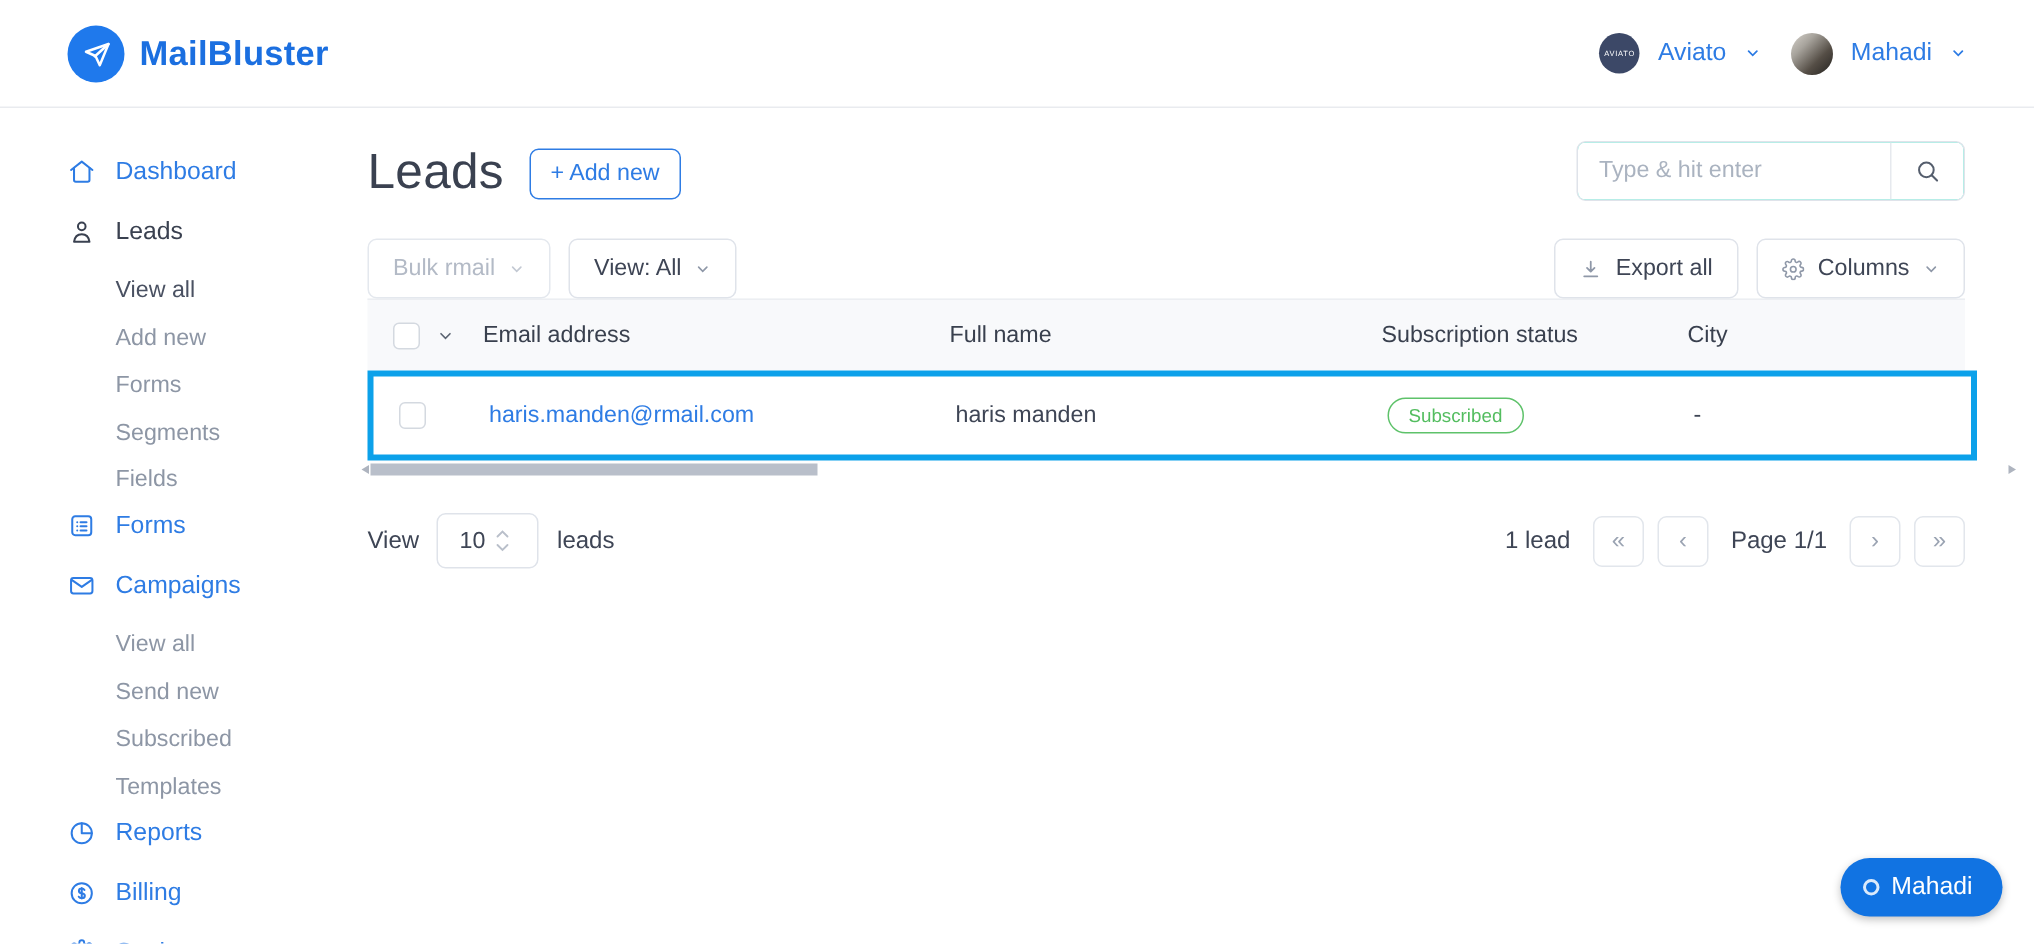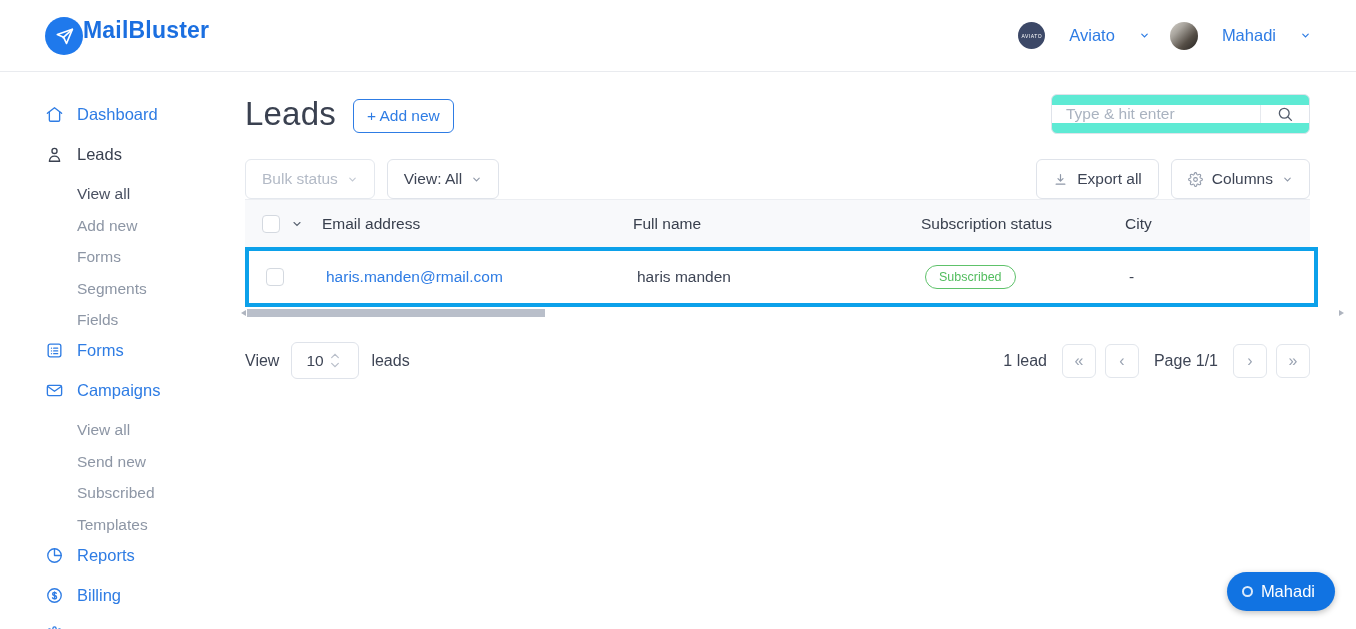--- a/index.html
+++ b/index.html
@@ -6,25 +6,25 @@
   html,body { width:1356px; height:629px; overflow:hidden; }
   body {
     font-family: "Liberation Sans", sans-serif;
     background:#ffffff; color:#3e4555; position:relative;
   }
   svg { display:block; }
 
   
   .navbar { height:71px; display:flex; align-items:center; padding:0 45px; background:#fff; }
   .navbar-divider { position:absolute; top:71px; left:0; right:0; height:1px; background:#e9ebef; }
-  .brand { display:flex; }
+  .brand { display:flex; align-items:center; gap:10px; }
   .logo-circle { width:38px; height:38px; border-radius:50%; background:#1f79ec; display:flex; align-items:center; justify-content:center; }
   .brand-name { font-size:23px; font-weight:bold; color:#1b6fe0; letter-spacing:.2px; }
   .nav-right { margin-left:auto; display:flex; align-items:center; gap:20px; }
-  .nav-chip { display:flex; align-items:center; gap:24px; cursor:pointer; }
+  .nav-chip { display:flex; align-items:center; gap:12px; cursor:pointer; }
   .nav-chip .chip-label { color:#2e7ce4; font-size:16.5px; }
   .avatar-aviato { width:27px; height:27px; border-radius:50%; background:#3c4867; color:#fff;
     font-size:5px; letter-spacing:.5px; display:flex; align-items:center; justify-content:center; }
   .avatar-photo { width:28px; height:28px; border-radius:50%;
     background:linear-gradient(135deg,#d8d4cd 0%,#a8a49d 30%,#554e46 65%,#23211f 100%); }
   .chev { color:#2e7ce4; }
 
   
   .layout { display:flex; height:557px; }
   .sidebar { width:245px; flex:0 0 245px; padding:34px 0 16px 45px; }
@@ -40,21 +40,21 @@
   .side-sub.current { color:#4a5162; }
   .side-group { margin-bottom:8px; }
   .side-group-end { margin-bottom:12px; }
 
   
   .page-head { display:flex; align-items:center; }
   .page-title { font-size:33px; color:#3a4150; font-weight:500; letter-spacing:.2px; }
   .add-new-btn { margin-left:17px; margin-top:4px; background:#fff; border:1px solid #2e7ce4; color:#2e7ce4;
     font-size:15.5px; border-radius:6px; padding:7px 13px; cursor:pointer; font-family:inherit; }
   .search-wrap { margin-left:auto; width:259px; height:40px; border:1px solid #dfe3ea; border-radius:6px;
-    display:flex; overflow:hidden; background:#5eead4;align-items:center; }
+    display:flex; overflow:hidden; background:#5eead4; }
   .search-input { flex:1; border:none; outline:none; padding:0 14px; font-size:15.5px; color:#3e4555;
     font-family:inherit; min-width:0; }
   .search-input::placeholder { color:#aab3c0; }
   .search-btn { width:49px; border:none; border-left:1px solid #e6e9ee; background:#fff; display:flex;
     align-items:center; justify-content:center; color:#555e6d; cursor:pointer; }
 
   
   .toolbar { display:flex; align-items:center; margin-top:25px; }
   .tb-btn { height:40px; display:flex; align-items:center; gap:9px; background:#fff;
     border:1px solid #dfe3ea; border-radius:6px; padding:0 16px; font-size:15.5px; color:#3e4555;
@@ -248,21 +248,21 @@
                 <circle cx="11" cy="11" r="6.5"></circle>
                 <path d="m16 16 4.5 4.5"></path>
               </svg>
           </span>
         </button>
       </div>
     </div>
 
     <div class="toolbar">
       <button class="tb-btn muted">
-        <span>Bulk status</span>
+        <span>Bulk rmail</span>
         <span class="tb-chev">
           <svg width="11" height="11" viewBox="0 0 24 24" fill="none" stroke="currentColor" stroke-width="2.4" stroke-linecap="round">
               <path d="M6 9l6 6 6-6"></path>
             </svg>
         </span>
       </button>
       <button class="tb-btn">
         <span>View: All</span>
         <span class="tb-chev">
           <svg width="11" height="11" viewBox="0 0 24 24" fill="none" stroke="currentColor" stroke-width="2.4" stroke-linecap="round">

